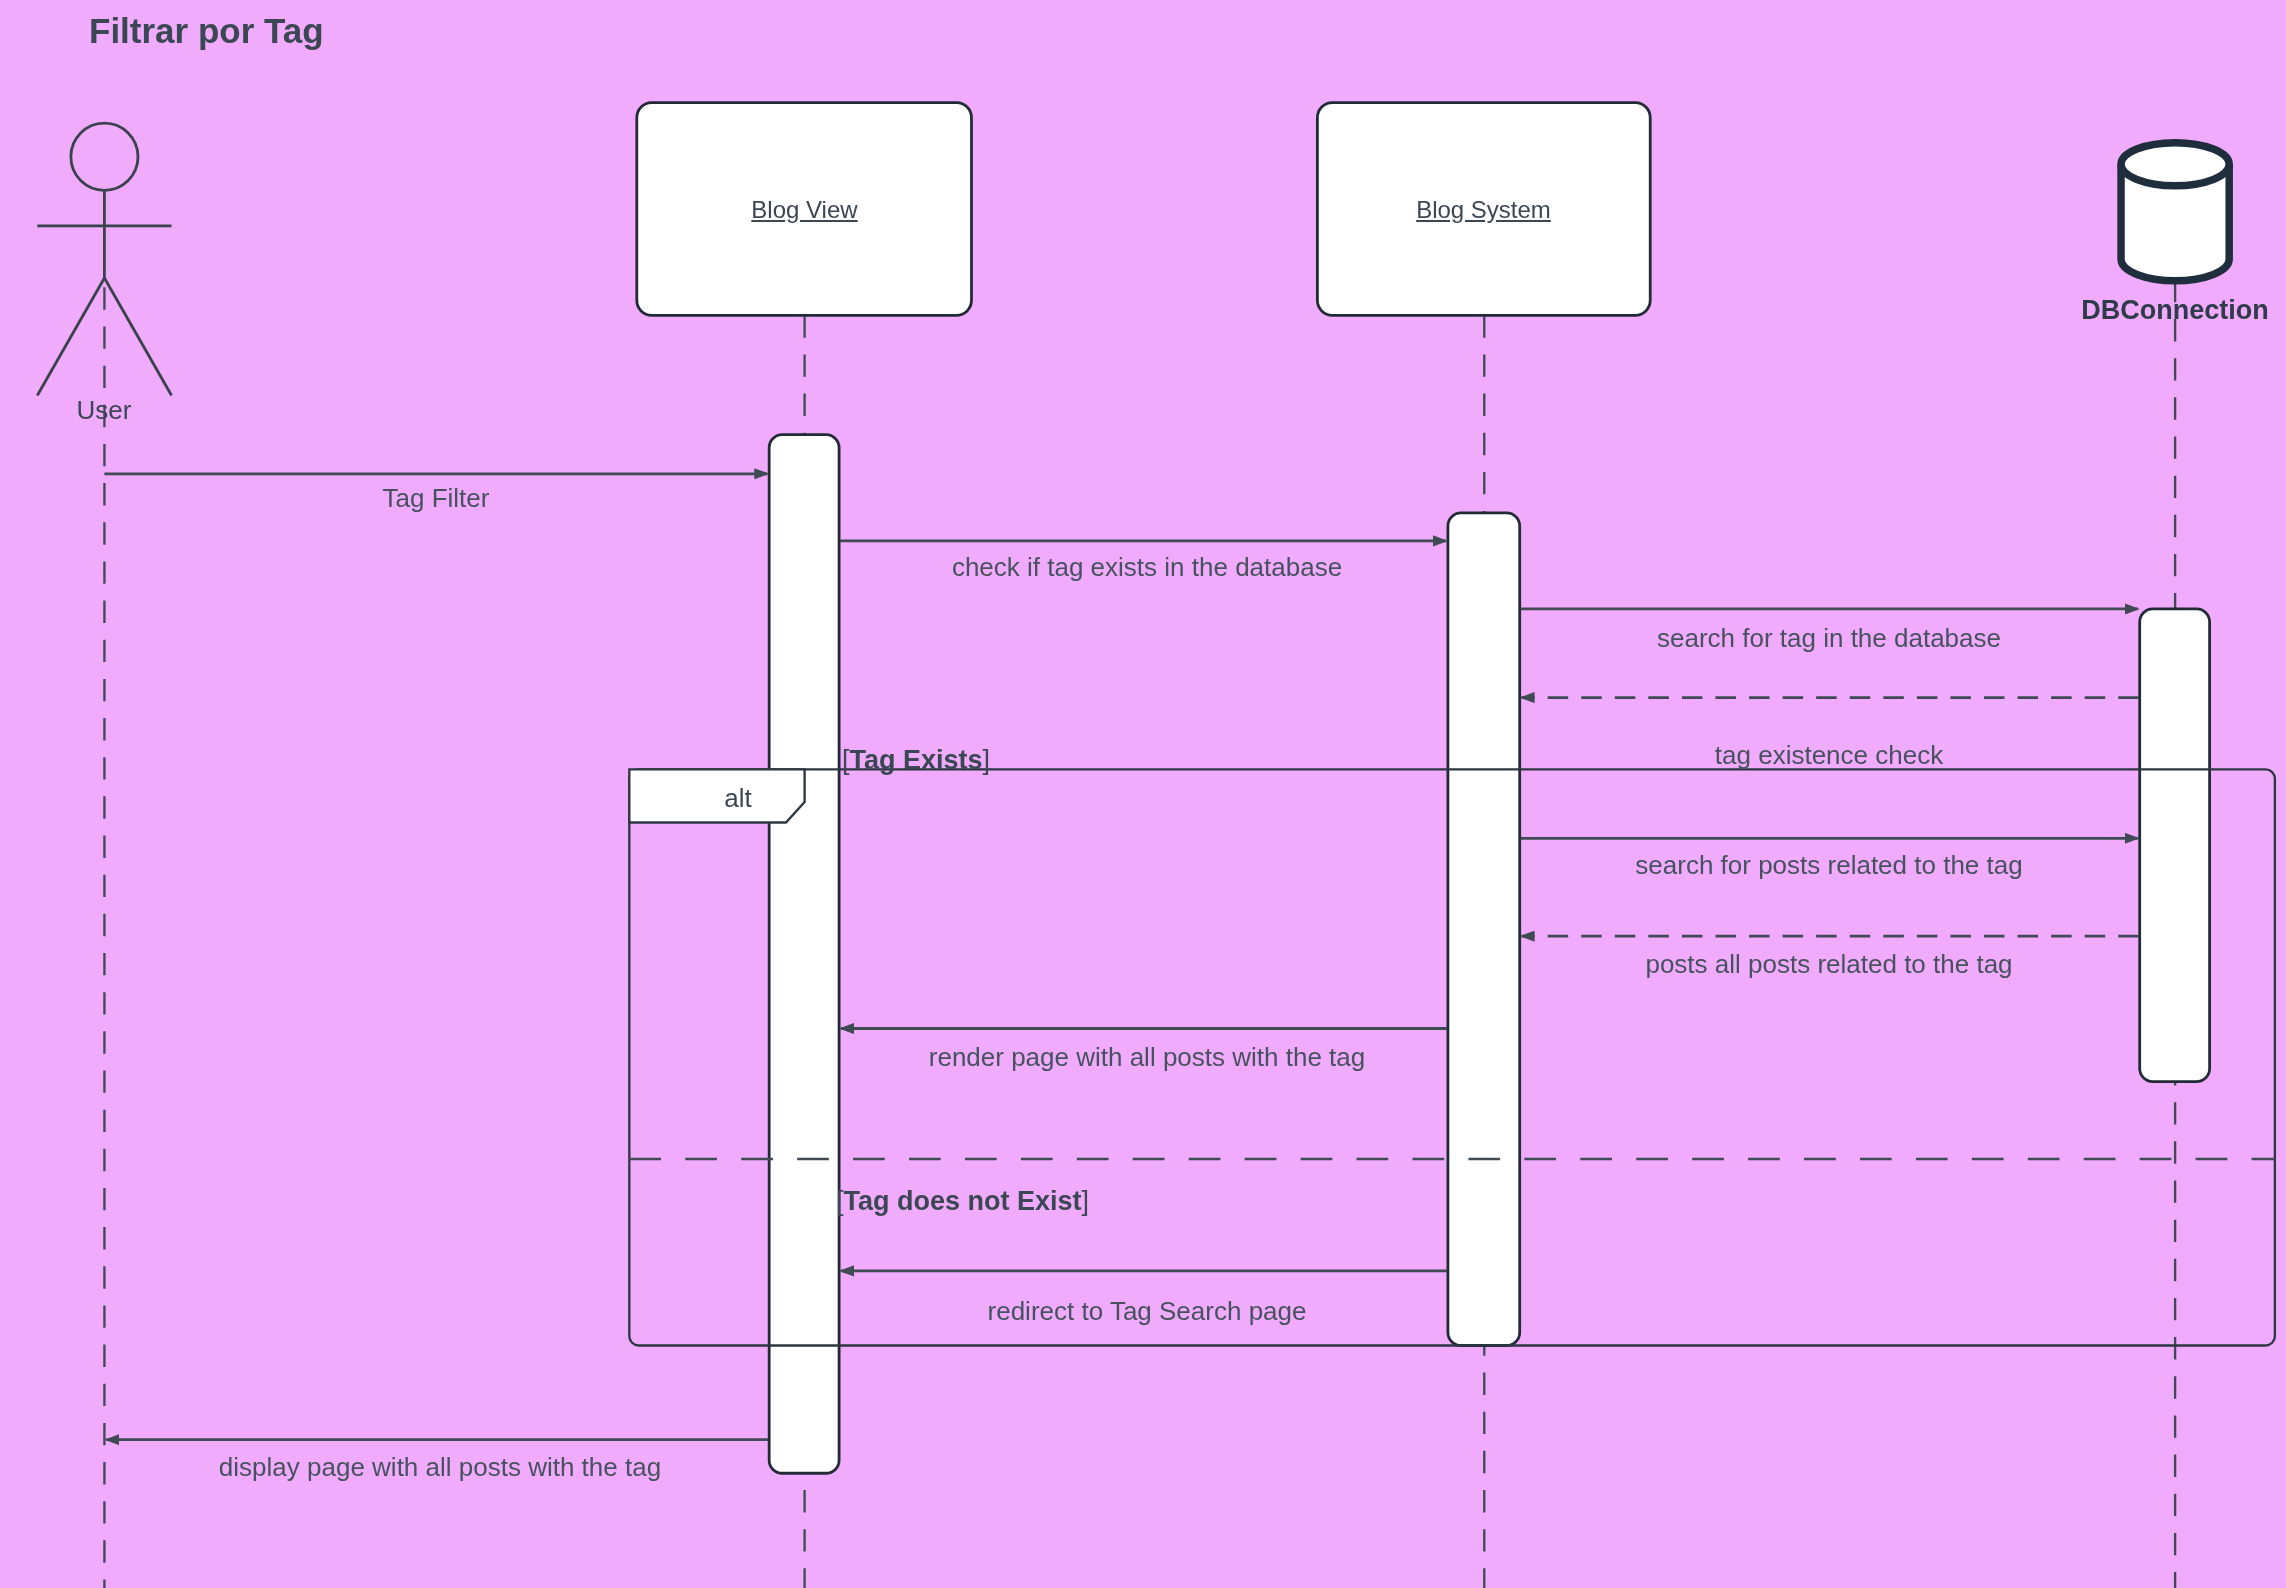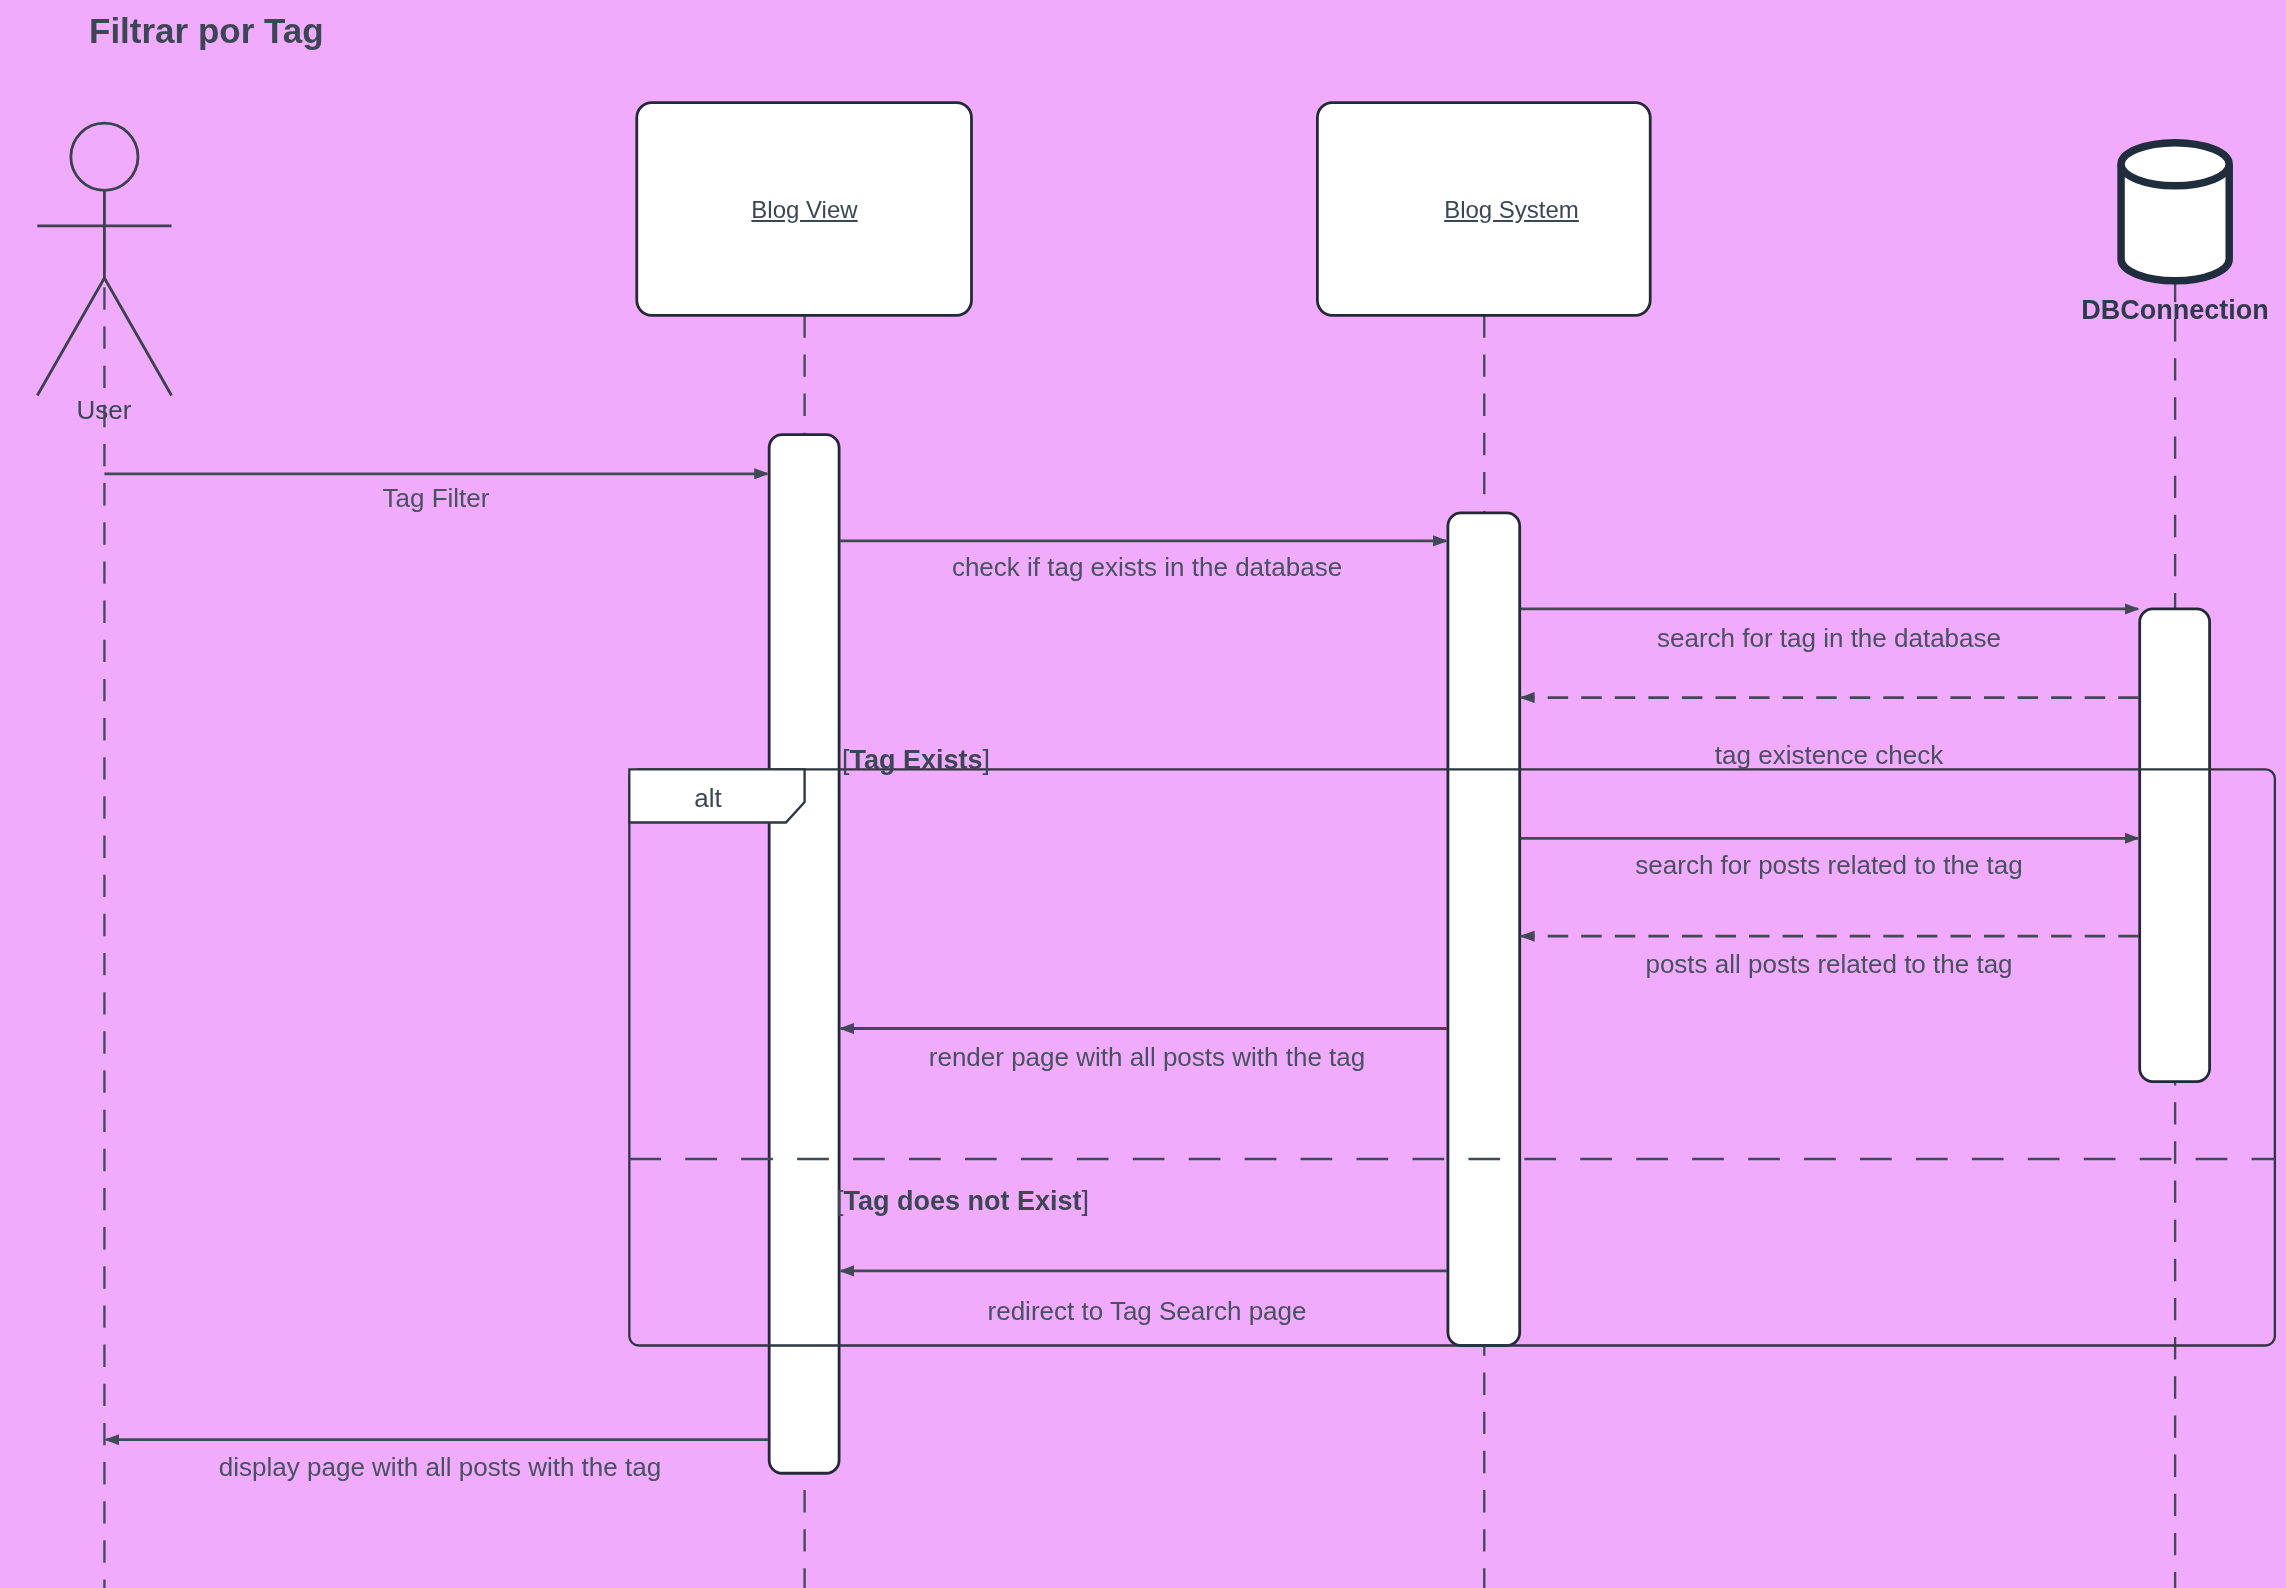--- a/index.html
+++ b/index.html
@@ -31,21 +31,21 @@
     position:absolute;left:104px;top:395px;transform:translateX(-50%);
     font-size:26px;color:#3c4754;
   }
   .db-label{
     position:absolute;left:2175px;top:295px;transform:translateX(-50%);
     font-size:27px;font-weight:bold;color:#2e3b49;
   }
   .frag-op{
     position:absolute;left:629px;top:769px;width:158px;height:59px;
     display:flex;align-items:center;justify-content:center;
-    font-size:26px;color:#3c4754;
+    font-size:26px;color:#3c4754;padding-left:30px;
   }
   .guard{
     position:absolute;font-size:27px;color:#3c4754;white-space:nowrap;
   }
   .guard b{font-weight:bold;}
 </style>
 </head>
 <body>
 
 <div class="canvas">
@@ -96,21 +96,21 @@
       <ellipse cx="2333" cy="176" rx="58" ry="23"></ellipse>
     </g>
   </svg>
 
   <div class="title">Filtrar por Tag</div>
 
   <div class="actor-label">User</div>
 
   <div class="participant-label" style="left:637px;top:103px;width:335px;height:213px;">Blog View</div>
 
-  <div class="participant-label" style="left:1317px;top:103px;width:333px;height:213px;padding-left:28px;">Blog System</div>
+  <div class="participant-label" style="left:1317px;top:103px;width:333px;height:213px;">Blog System</div>
 
   <div class="db-label">DBConnection</div>
 
   <div class="frag-op">alt</div>
 
   <div class="guard" style="left:842px;top:745px;"><span>[</span><b>Tag Exists</b><span>]</span></div>
 
   <div class="guard" style="left:836px;top:1186px;"><span>[</span><b>Tag does not Exist</b><span>]</span></div>
 
   <div class="lbl center" style="left:436px;top:483px;">Tag Filter</div>

